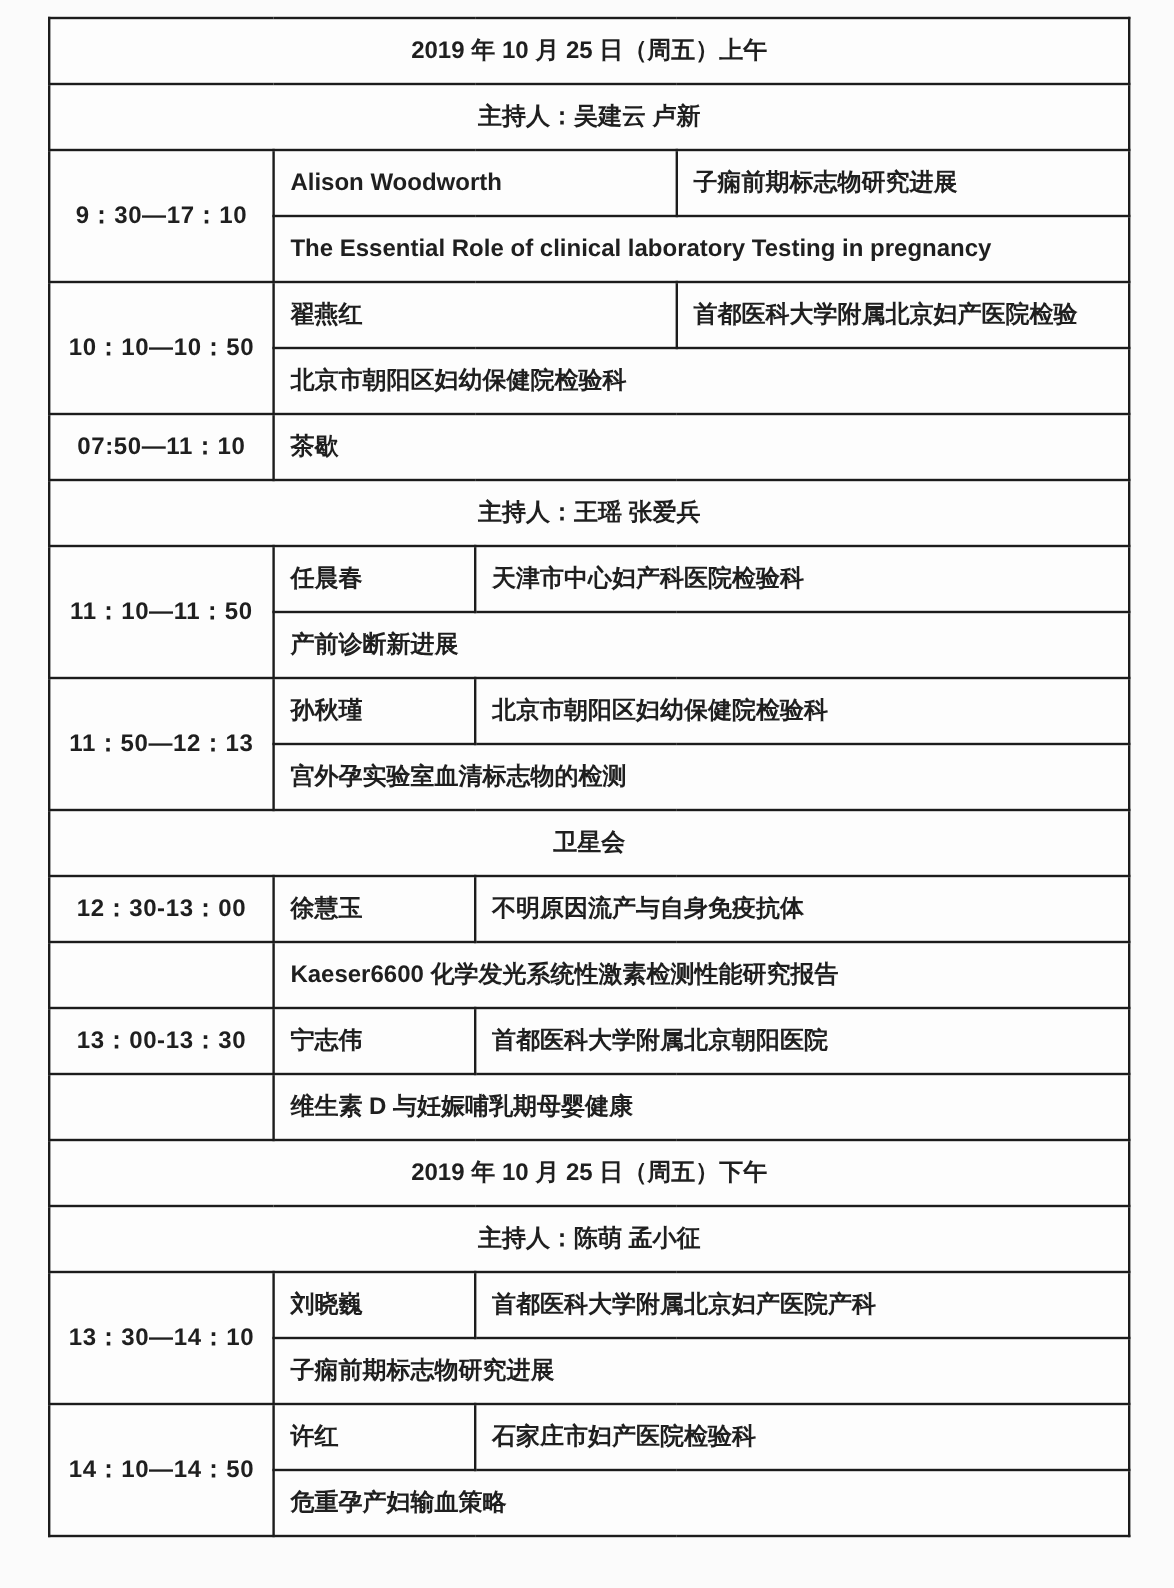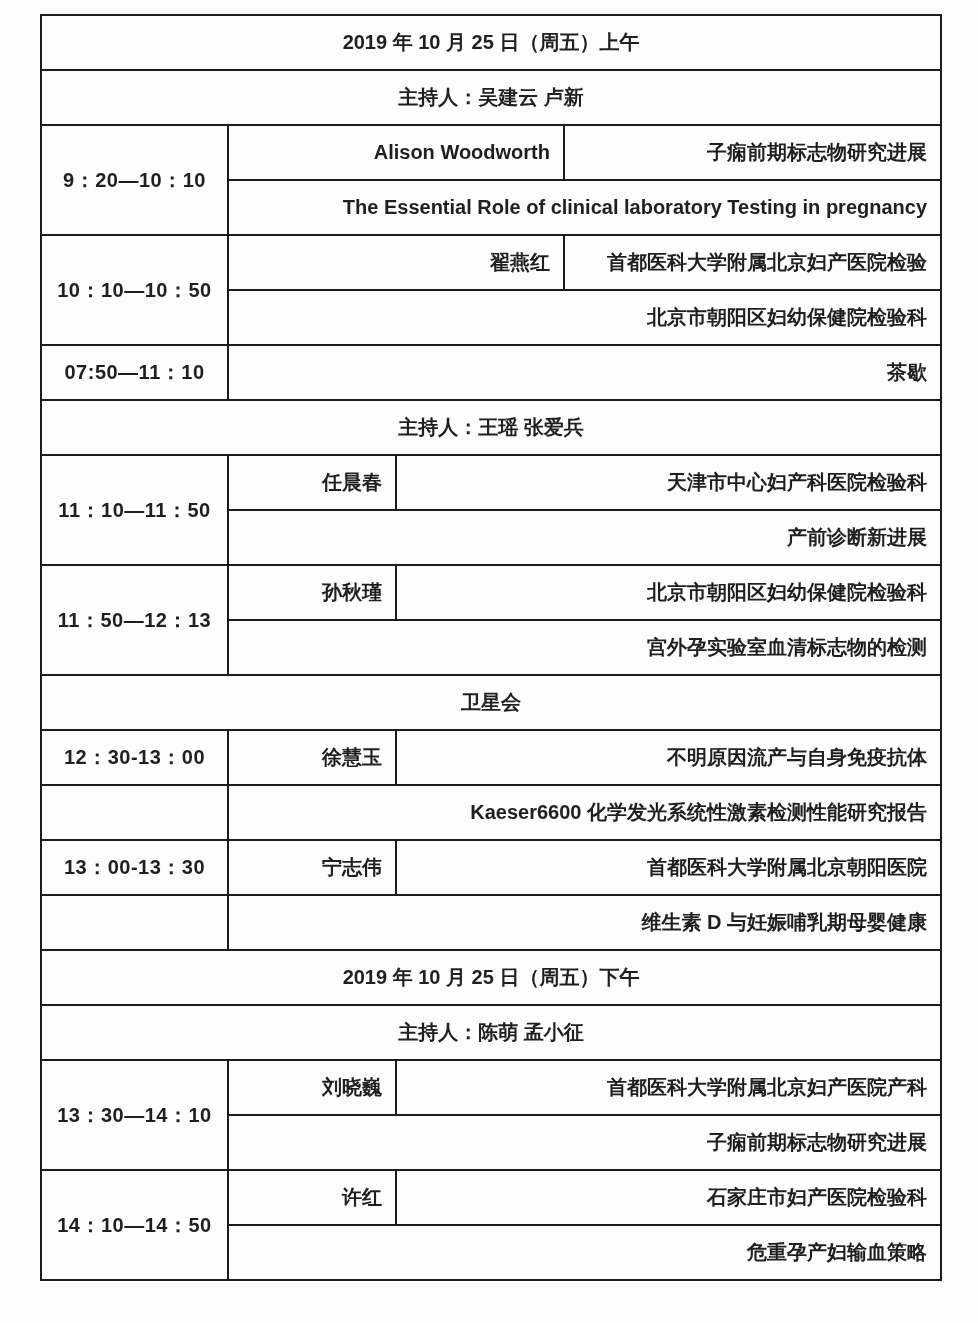--- a/index.html
+++ b/index.html
@@ -41,21 +41,21 @@
   td.center {
     text-align: center;
     padding: 0 4px;
   }
   td.time {
     text-align: center;
     padding: 0 2px;
     letter-spacing: 0.5px;
   }
   td.left {
-    text-align: right;
+    text-align: left;
   }
 </style>
 </head>
 <body>
 
 <div class="schedule-wrap">
   <table class="schedule">
     <colgroup>
       <col style="width:187px">
       <col style="width:168px">
@@ -66,21 +66,21 @@
     <tbody>
         <tr>
       <td class="center" colspan="4">2019 年 10 月 25 日（周五）上午</td>
     </tr>
 
     <tr>
       <td class="center" colspan="4">主持人：吴建云 卢新</td>
     </tr>
 
     <tr>
-      <td class="time" rowspan="2">9：20—10：10</td>
+      <td class="time" rowspan="2">9：30—17：10</td>
       <td class="left" colspan="2">Alison Woodworth</td>
       <td class="left">子痫前期标志物研究进展</td>
     </tr>
     <tr>
       <td class="left" colspan="3">The Essential Role of clinical laboratory Testing in pregnancy</td>
     </tr>
 
     <tr>
       <td class="time" rowspan="2">10：10—10：50</td>
       <td class="left" colspan="2">翟燕红</td>

